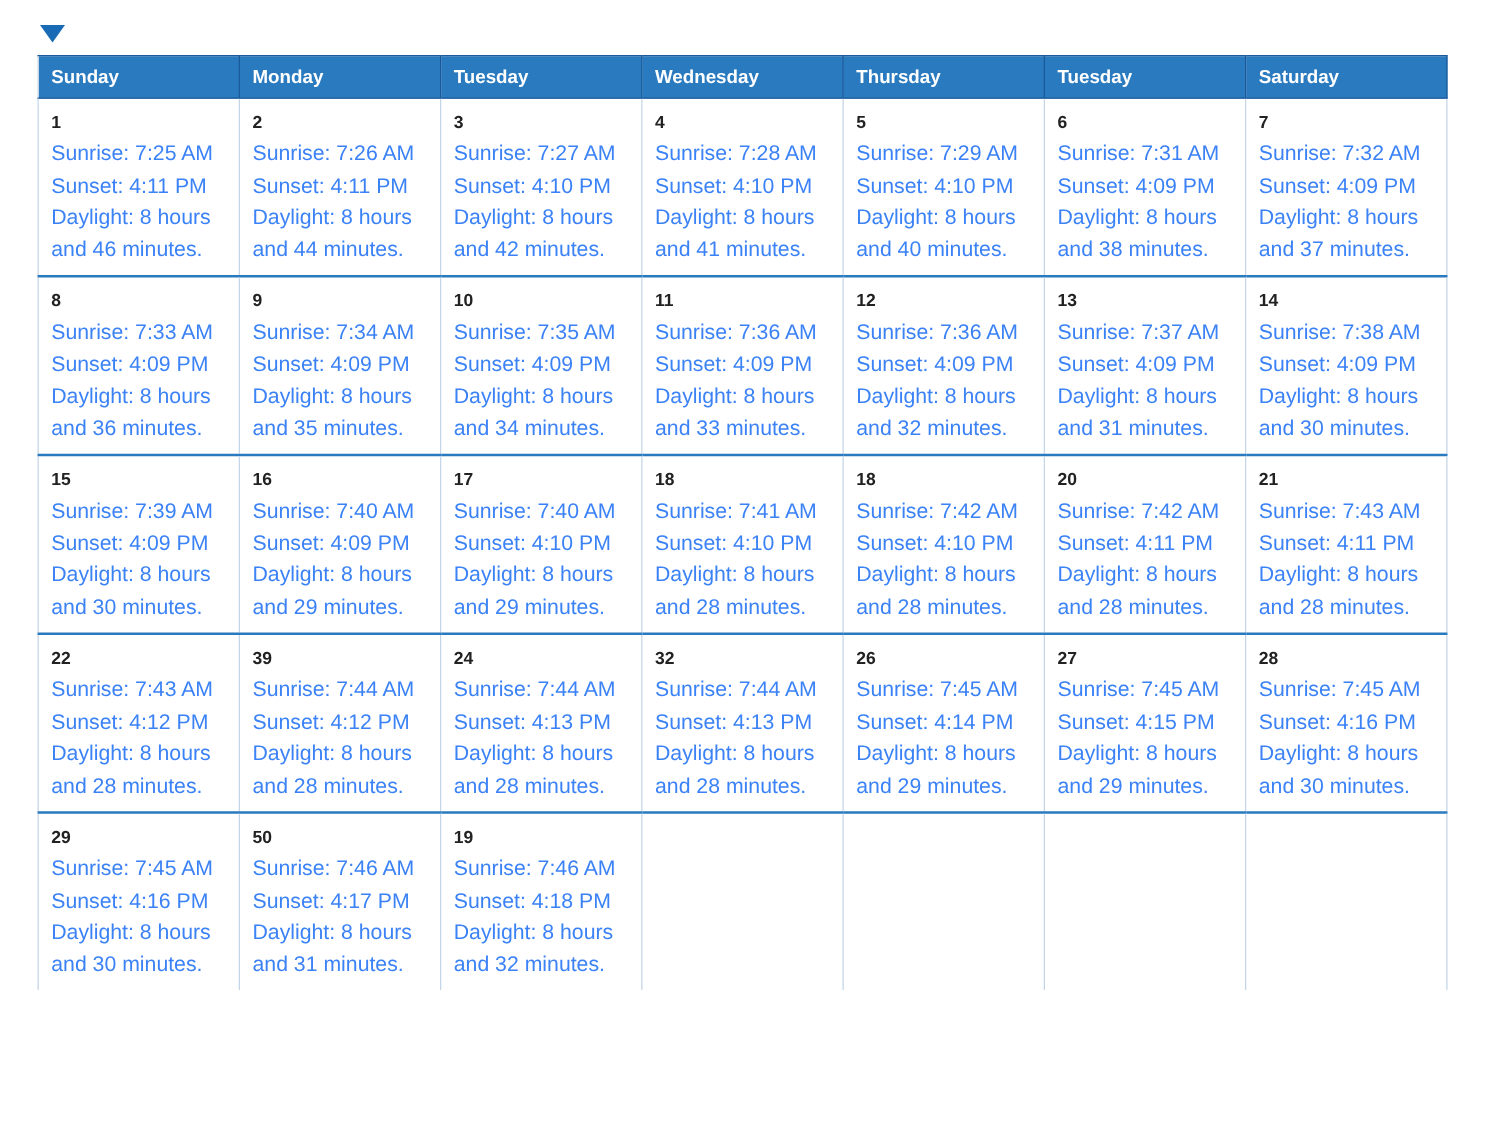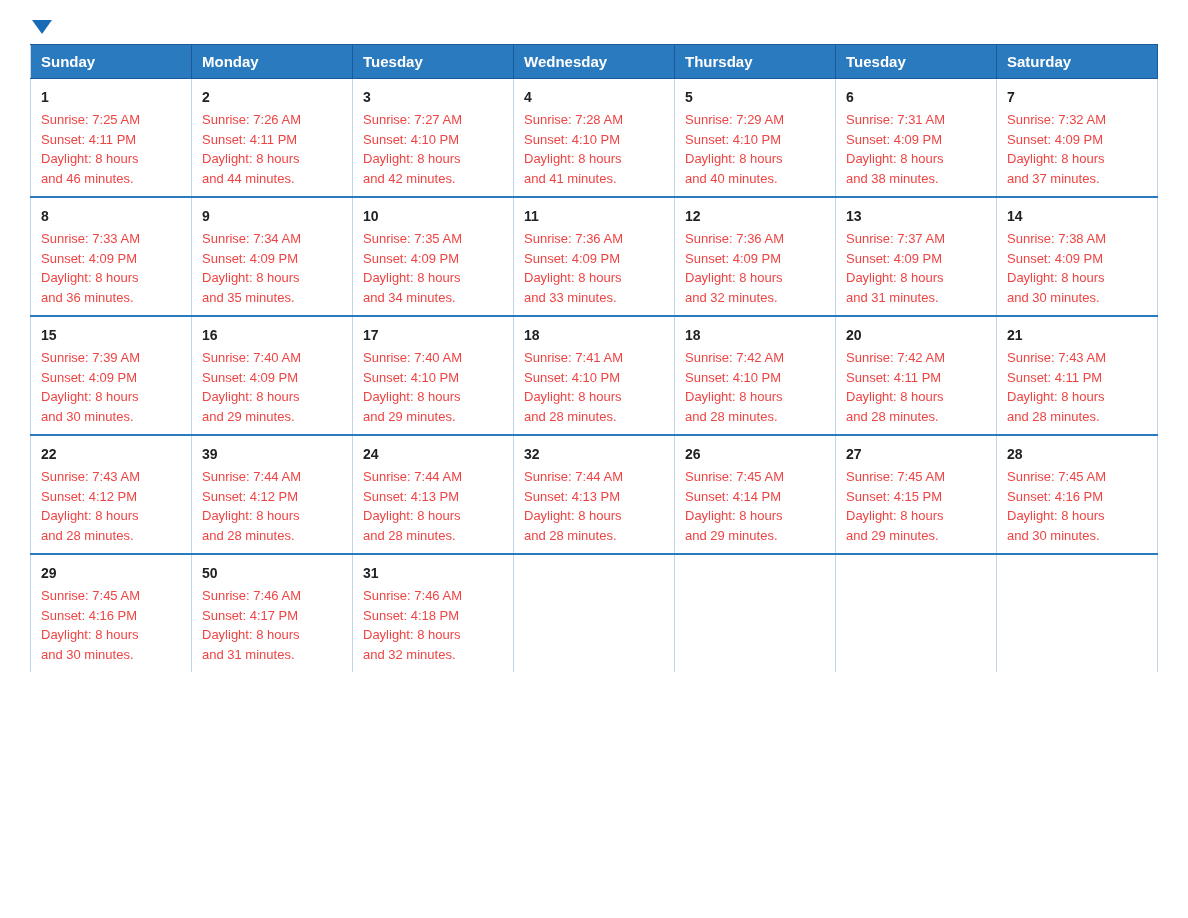--- a/index.html
+++ b/index.html
@@ -87,22 +87,22 @@
       background: #fff;
       line-height: 1.5;
     }
     .day-num {
       font-size: 14px;
       font-weight: bold;
       margin-bottom: 2px;
       color: #222;
     }
     .day-info {
-      color: #ef4444;
-      font-size: 13px;
+      color: #3b82f6;
+      font-size: 17px;
     }
     .calendar tbody tr:not(.week-separator) td {
       border-top: 2px solid #2a7abf;
     }
     .week-row td {
       border-top: 2px solid #2a7abf !important;
     }
     tr.week-row:first-child td {
       border-top: none !important;
     }
@@ -274,21 +274,21 @@
       <tr class="week-row">
         <td>
           <div class="day-num">29</div>
 <div class="day-info">Sunrise: 7:45 AM<br>Sunset: 4:16 PM<br>Daylight: 8 hours<br>and 30 minutes.</div>
         </td>
         <td>
           <div class="day-num">50</div>
 <div class="day-info">Sunrise: 7:46 AM<br>Sunset: 4:17 PM<br>Daylight: 8 hours<br>and 31 minutes.</div>
         </td>
         <td>
-          <div class="day-num">31</div>
+          <div class="day-num">19</div>
 <div class="day-info">Sunrise: 7:46 AM<br>Sunset: 4:18 PM<br>Daylight: 8 hours<br>and 32 minutes.</div>
         </td>
         <td class="empty-cell"></td>
         <td class="empty-cell"></td>
         <td class="empty-cell"></td>
         <td class="empty-cell"></td>
       </tr>
     </tbody>
 </table>
 

